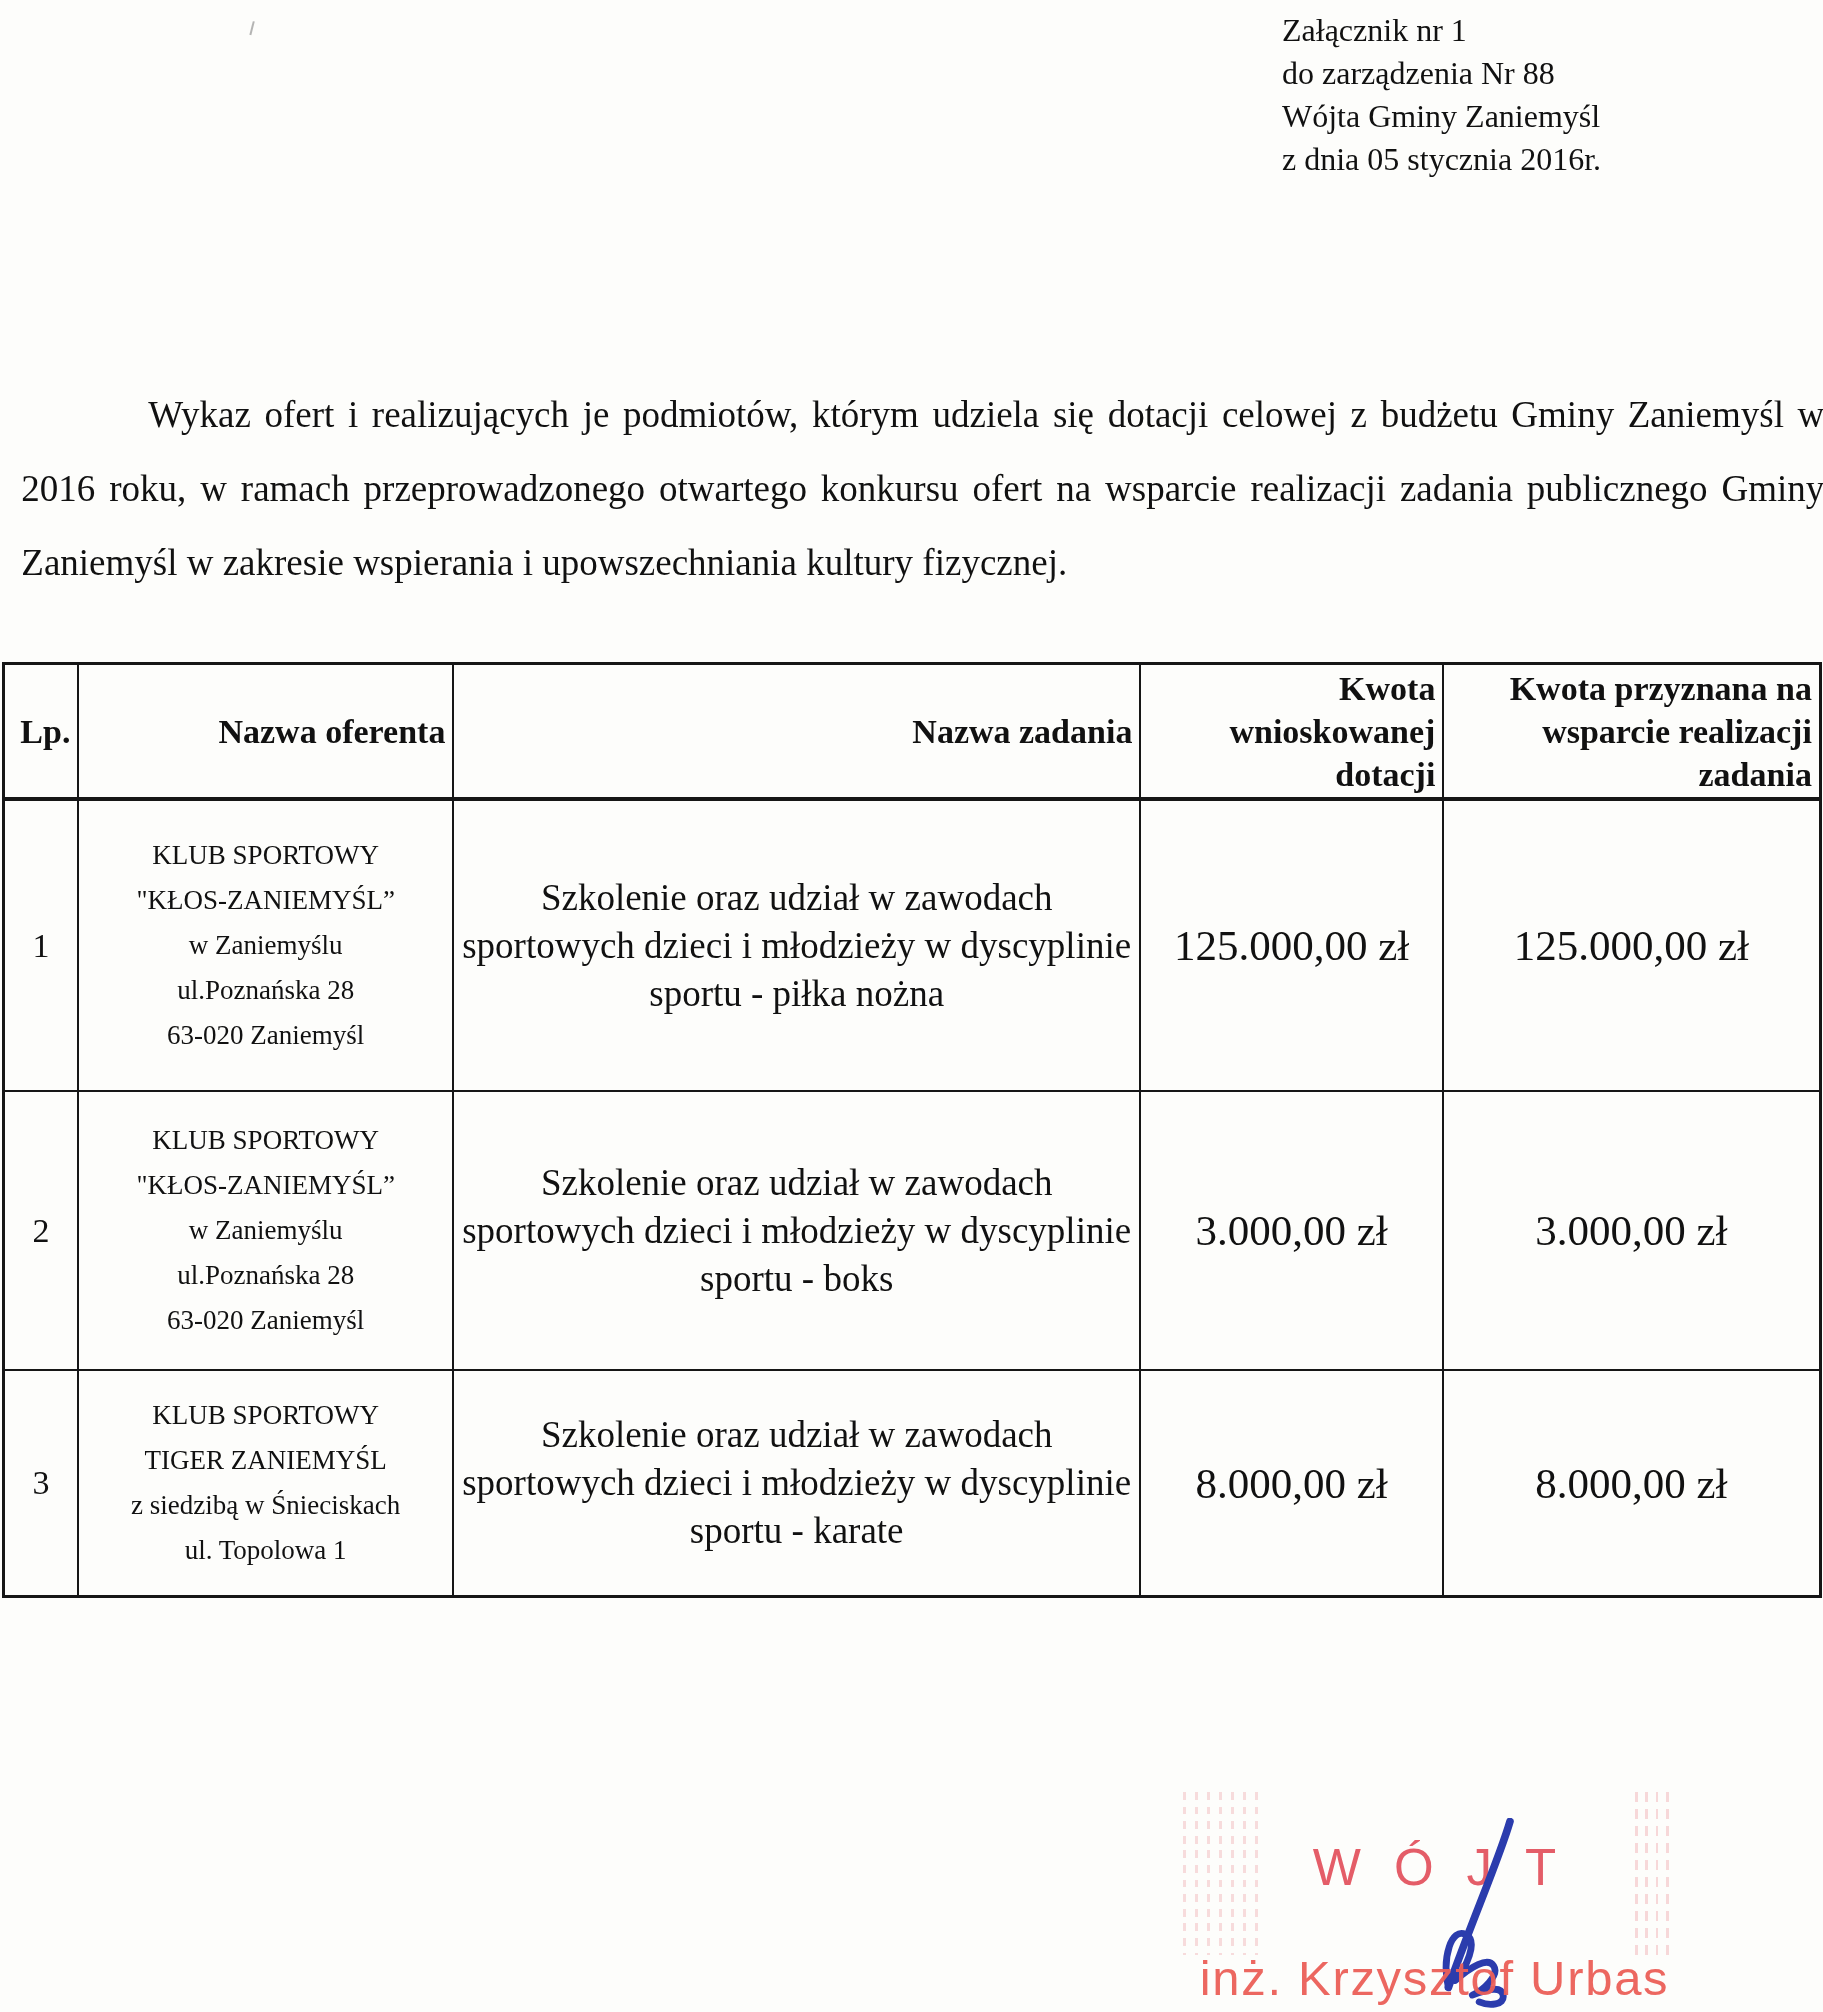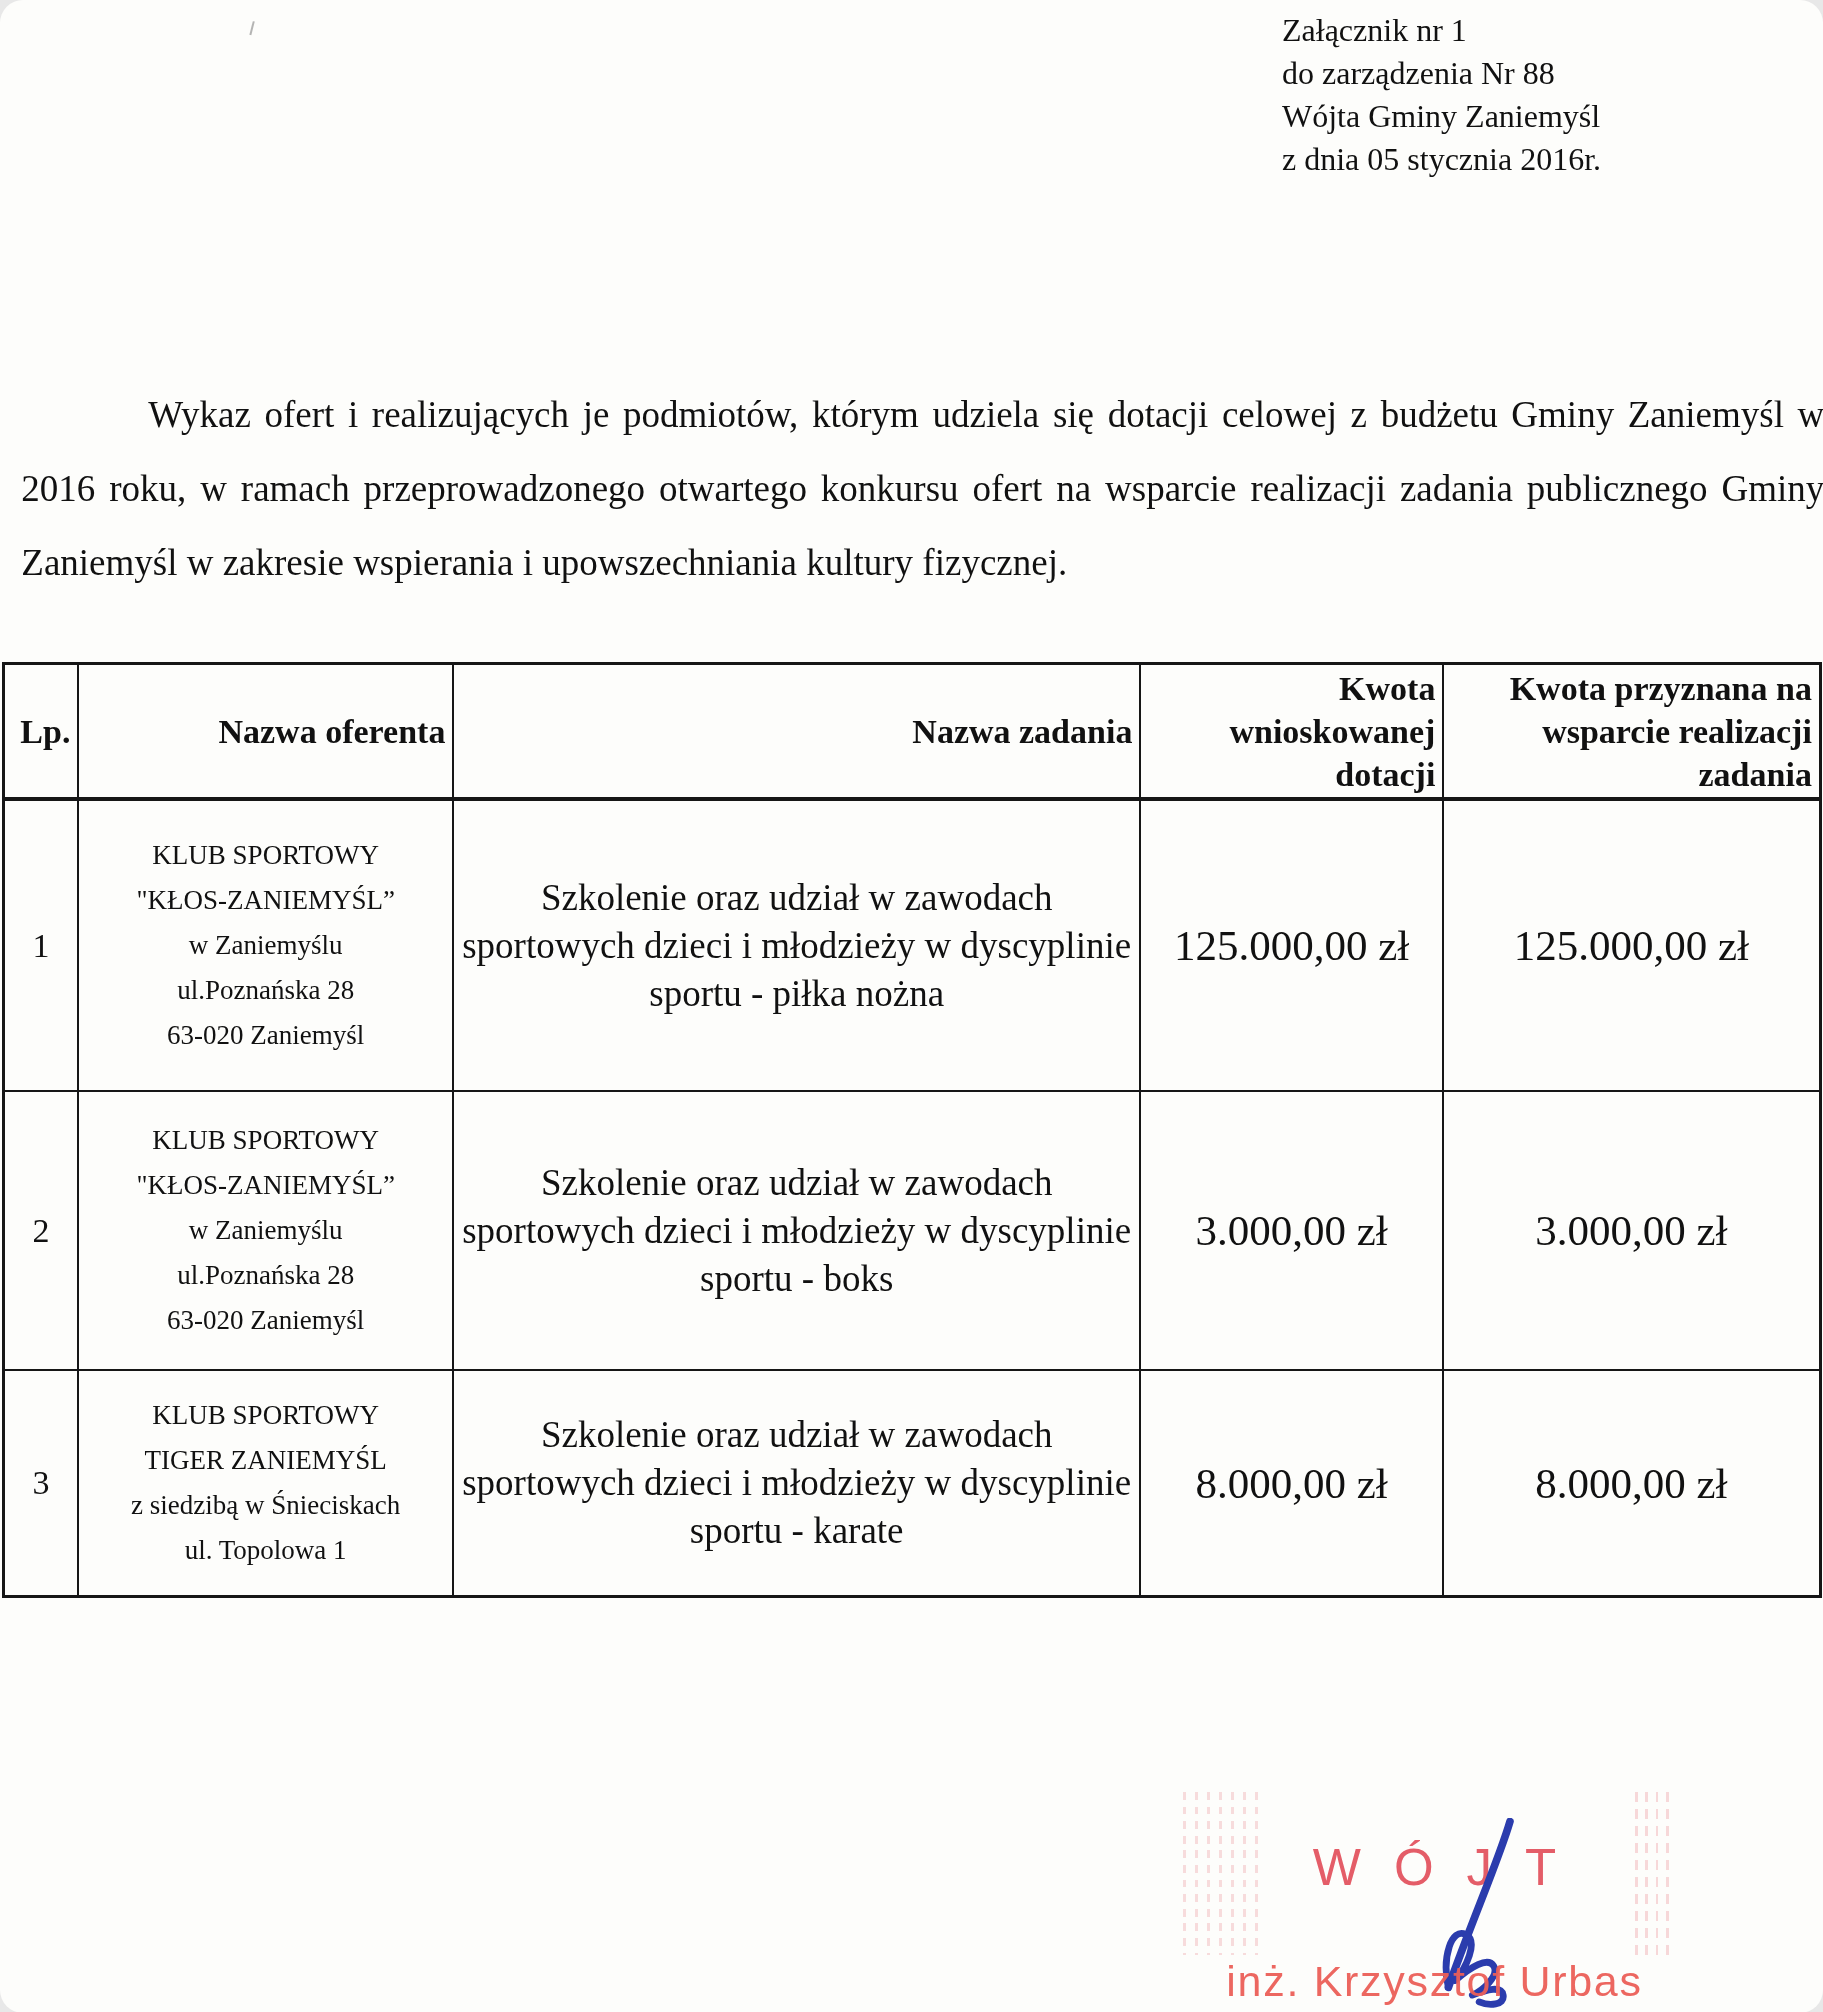--- a/index.html
+++ b/index.html
@@ -3,21 +3,20 @@
 <meta charset="utf-8">
 <style>
   html,body{margin:0;padding:0;background:#e8e8e8;}
   .page{
     position:relative;
     width:1823px;height:2013px;
     background:#fdfdfb;
     overflow:hidden;
     font-family:"Liberation Serif","DejaVu Serif",serif;
     color:#111;
-    border-radius:23px;
   }
   
   .scan-speck{position:absolute;left:251px;top:22px;width:6.8px;height:13.7px;
     border-left:2.6px solid rgba(90,90,90,.45);transform:rotate(14deg);}
 
   
   .annex{
     position:absolute;left:1282px;top:8.6px;
     font-size:32px;line-height:43px;white-space:nowrap;
   }
@@ -72,21 +71,21 @@
   .stamp-title{
     position:absolute;left:0;right:0;top:53px;
     text-align:center;
     font-size:51px;letter-spacing:33px;text-indent:33px;
     color:var(--stamp-red,#e2505c);
     opacity:.92;
   }
   .stamp-name{
     position:absolute;left:0;right:0;bottom:6.8px;
     text-align:center;
-    font-size:43px;letter-spacing:1.7px;
+    font-size:49px;letter-spacing:1.7px;
     color:var(--stamp-red-light,#ec5f58);
     opacity:.95;white-space:nowrap;
   }
   .stamp-noise{position:absolute;top:6.8px;height:163px;opacity:.5;}
   .stamp-noise.left{left:1.7px;width:77px;
     background:repeating-linear-gradient(to right,rgba(226,80,92,.38) 0 2.6px,transparent 2.6px 12px);
     -webkit-mask-image:repeating-linear-gradient(to bottom,#000 0 7.7px,transparent 7.7px 14.6px);
     mask-image:repeating-linear-gradient(to bottom,#000 0 7.7px,transparent 7.7px 14.6px);}
   .stamp-noise.right{right:12px;width:41px;
     background:repeating-linear-gradient(to right,rgba(226,80,92,.42) 0 2.6px,transparent 2.6px 10.3px);

